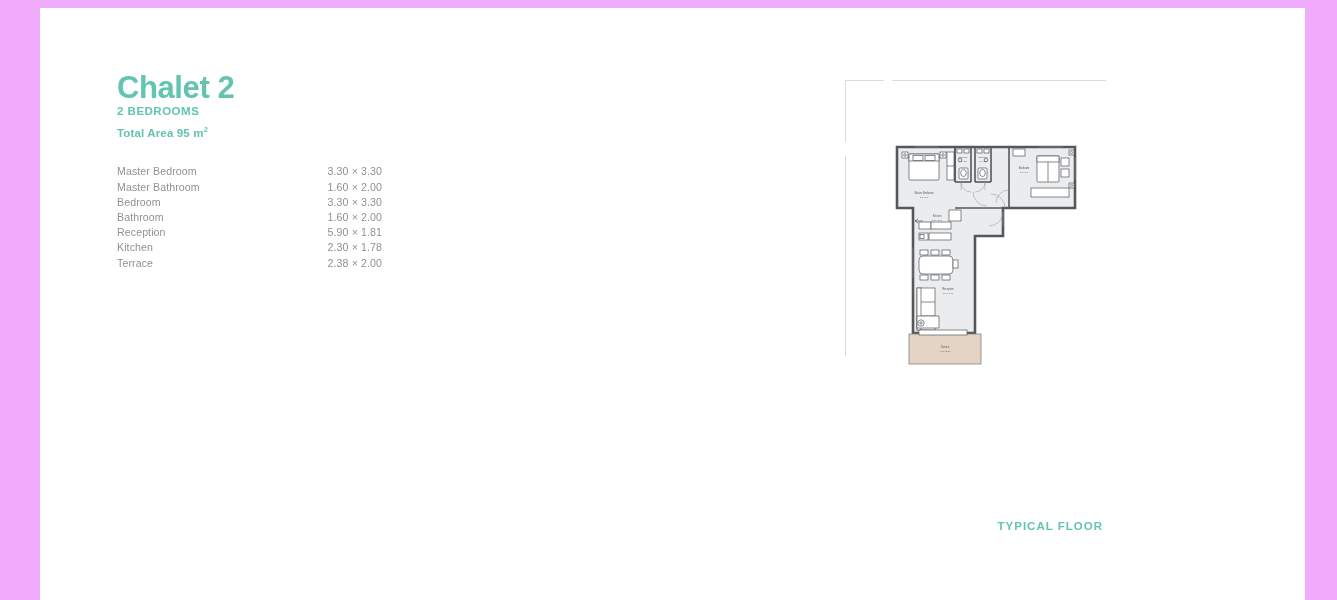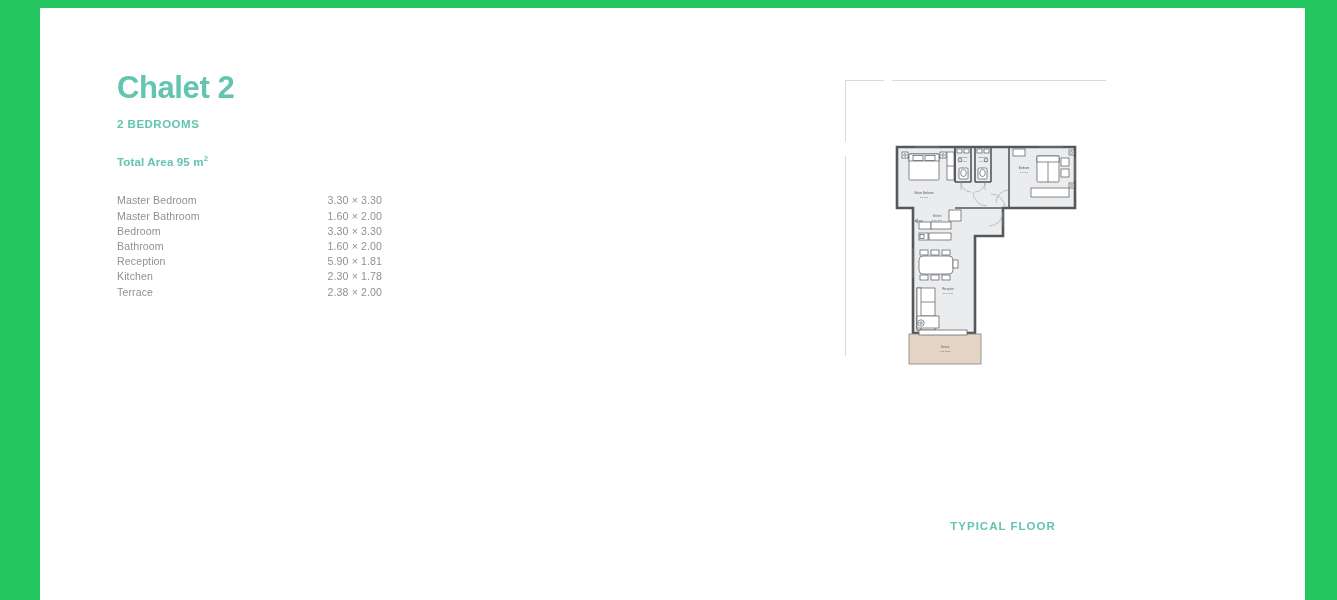--- a/index.html
+++ b/index.html
@@ -2,49 +2,49 @@
 <html><head>
 <meta charset="utf-8">
 <style>
   * { margin:0; padding:0; box-sizing:border-box; }
   html, body {
     width:1337px; height:600px;
     background:#111317;
     font-family:"Liberation Sans", sans-serif;
     overflow:hidden;
   }
-  #viewport { position:relative; width:1337px; height:600px; background:#22c55e; }
+  #viewport { position:relative; width:1337px; height:600px; background:#f0abfc; }
 
   
   #page {
     position:absolute;
     left:40px; top:8px;
     width:1265px; height:592px;
     background:#ffffff;
   }
 
   
   #left-col { position:absolute; left:77px; top:64px; width:350px; }
 
   #chalet-title {
     font-size:31px;
     font-weight:bold;
     letter-spacing:-0.4px;
     color:#63c4b1;
     line-height:1.0;
   }
   #bedrooms-line {
-    margin-top:15px;
+    margin-top:2px;
     font-size:11.5px;
     font-weight:bold;
     letter-spacing:0.5px;
     color:#63c4b1;
   }
   #total-area-line {
-    margin-top:24px;
+    margin-top:8px;
     font-size:11.5px;
     font-weight:bold;
     letter-spacing:0.15px;
     color:#63c4b1;
   }
   #total-area-line sup { font-size:7.5px; vertical-align:super; }
 
   #room-table {
     margin-top:25px;
     width:265px;
@@ -68,21 +68,21 @@
   #deco-corner-v { left:805px; top:72px; width:1.2px; height:62px; }
   #deco-corner-h { left:805px; top:72px; width:39px;   height:1.2px; }
   #deco-top-rule { left:852px; top:72px; width:214px;  height:1.2px; }
   #deco-left-rule{ left:805px; top:148px; width:1.2px; height:200px; }
 
   
   #typical-floor {
     position:absolute;
     left:863px; top:512px;
     width:200px;
-    text-align:center;
+    text-align:right;
     font-size:11.5px;
     font-weight:bold;
     letter-spacing:1.0px;
     color:#63c4b1;
   }
 
   
   #floorplan-wrap {
     position:absolute;
     left:851px; top:130px;

